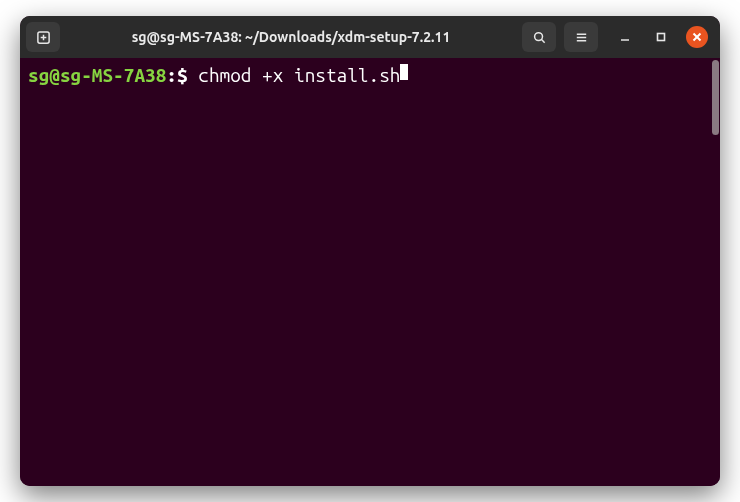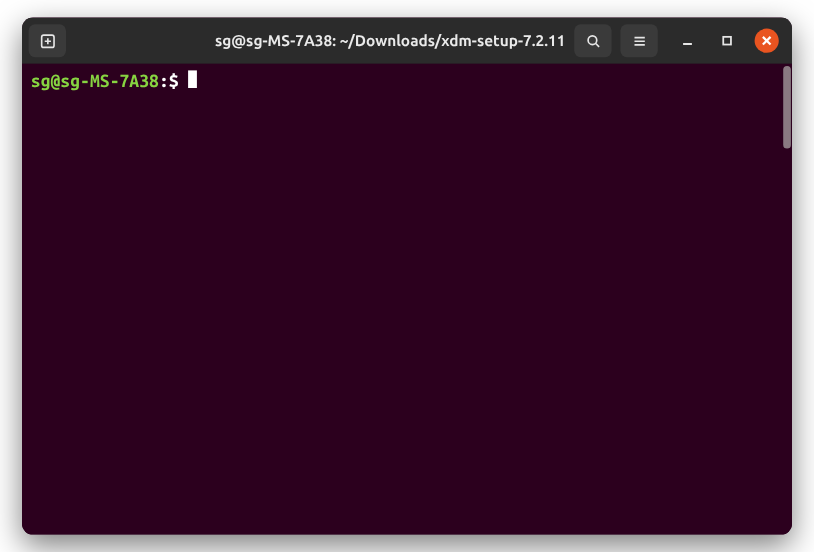--- a/index.html
+++ b/index.html
@@ -49,21 +49,21 @@
     }
     .icon-svg {
       width: 15px;
       height: 15px;
       stroke: #e6e6e6;
       stroke-width: 1.6;
       fill: none;
     }
     .title {
       flex: 1;
-      text-align: right;
+      text-align: center;
       font-size: 14px;
       font-weight: 600;
       color: #eaeaea;
       white-space: nowrap;
       overflow: hidden;
       text-overflow: ellipsis;
     }
     .win-controls {
       display: flex;
       gap: 14px;
@@ -101,21 +101,21 @@
       height: 10px;
       stroke: #ffffff;
       stroke-width: 2;
       fill: none;
     }
     .terminal-body {
       flex: 1;
       background: #2c001e;
       padding: 6px 8px;
       font-family: "Ubuntu Mono", "DejaVu Sans Mono", Consolas, monospace;
-      font-size: 16px;
+      font-size: 19px;
       line-height: 1.25;
       color: #ffffff;
       position: relative;
       overflow: hidden;
     }
     .prompt-line {
       white-space: pre;
       display: flex;
       flex-wrap: nowrap;
     }
@@ -202,17 +202,17 @@
         <svg viewBox="0 0 10 10">
           <line x1="1.5" y1="1.5" x2="8.5" y2="8.5"></line>
           <line x1="8.5" y1="1.5" x2="1.5" y2="8.5"></line>
         </svg>
       </div>
     </div>
   </div>
 
   <div class="terminal-body">
     <div class="prompt-line">
-      <span class="pr-user">sg@sg-MS-7A38</span><span class="pr-colon">:</span><span class="pr-dollar">$ </span><span class="cursor"></span>
+      <span class="pr-user">sg@sg-MS-7A38</span><span class="pr-colon">:</span><span class="pr-dollar">$ </span><span class="pr-cmd">chmod +x install.sh</span><span class="cursor"></span>
     </div>
     <div class="scrollbar"></div>
   </div>
 </div>
 
 </body></html>

